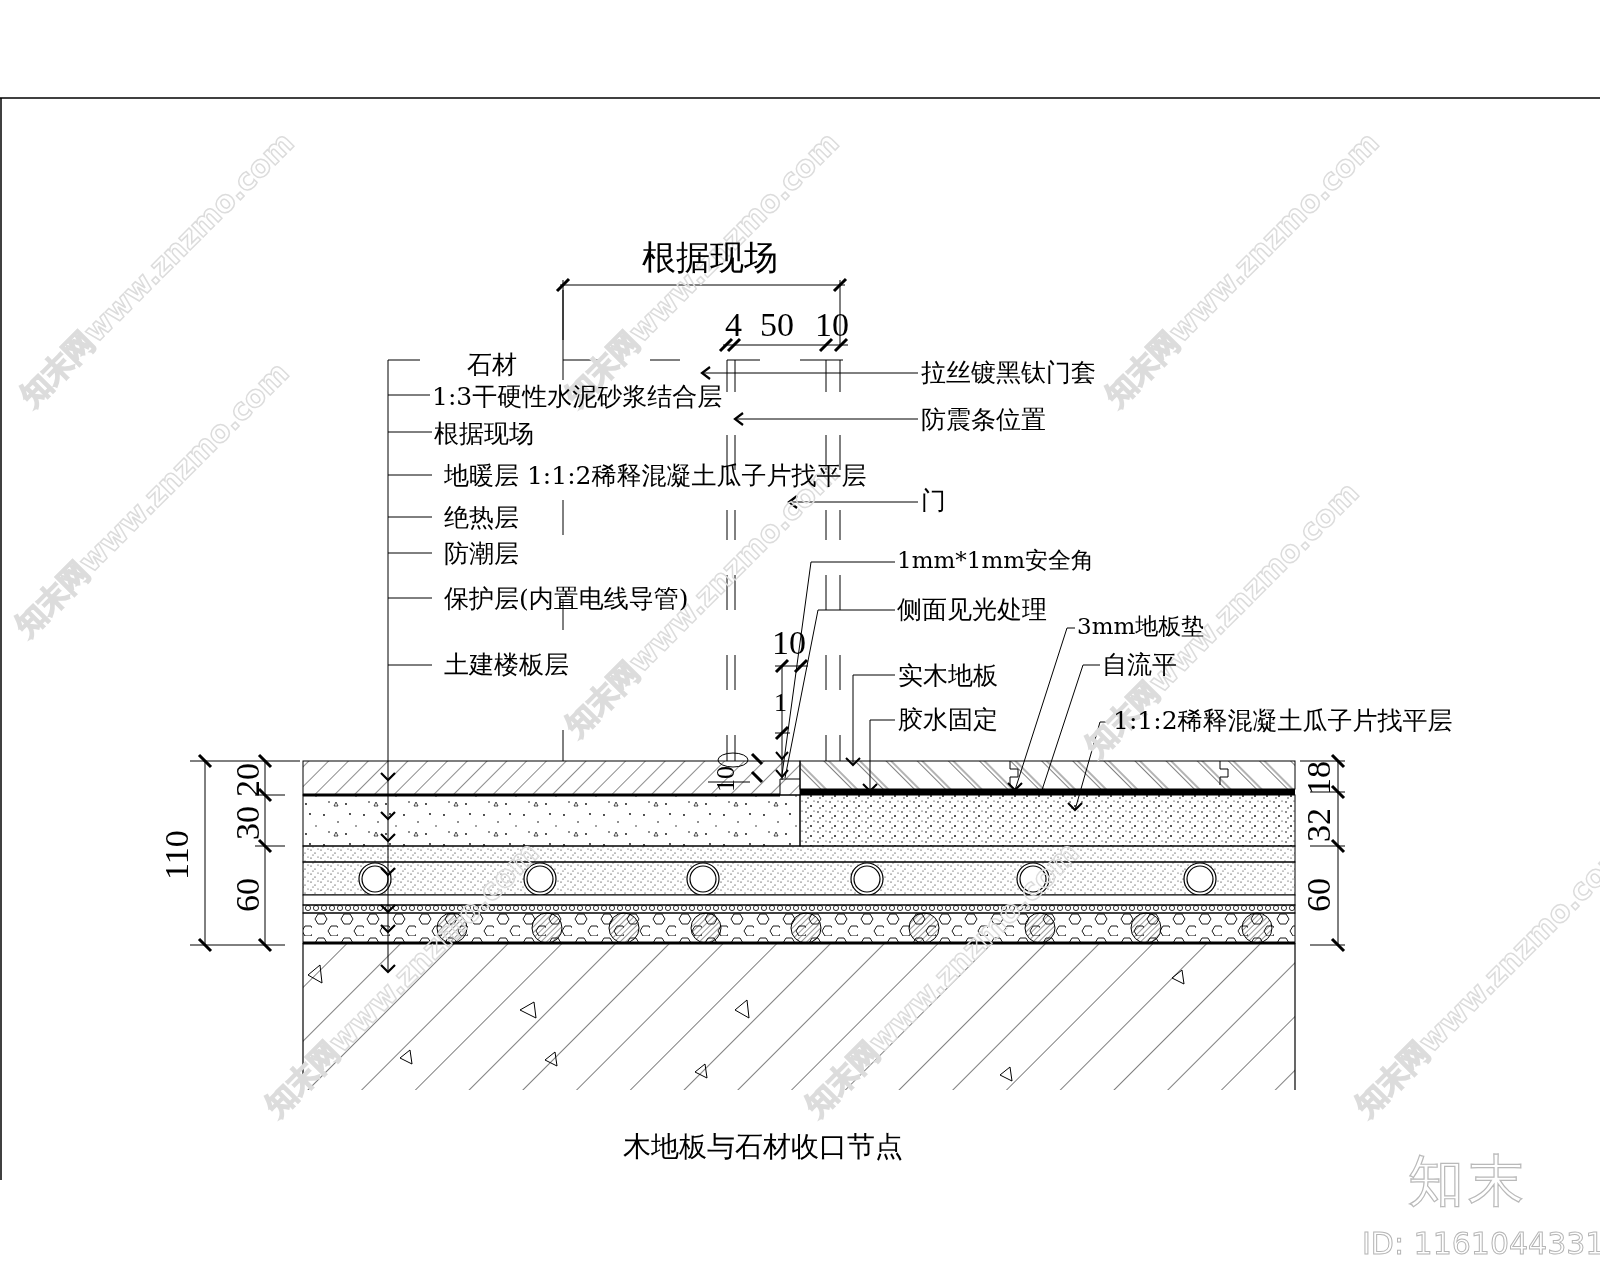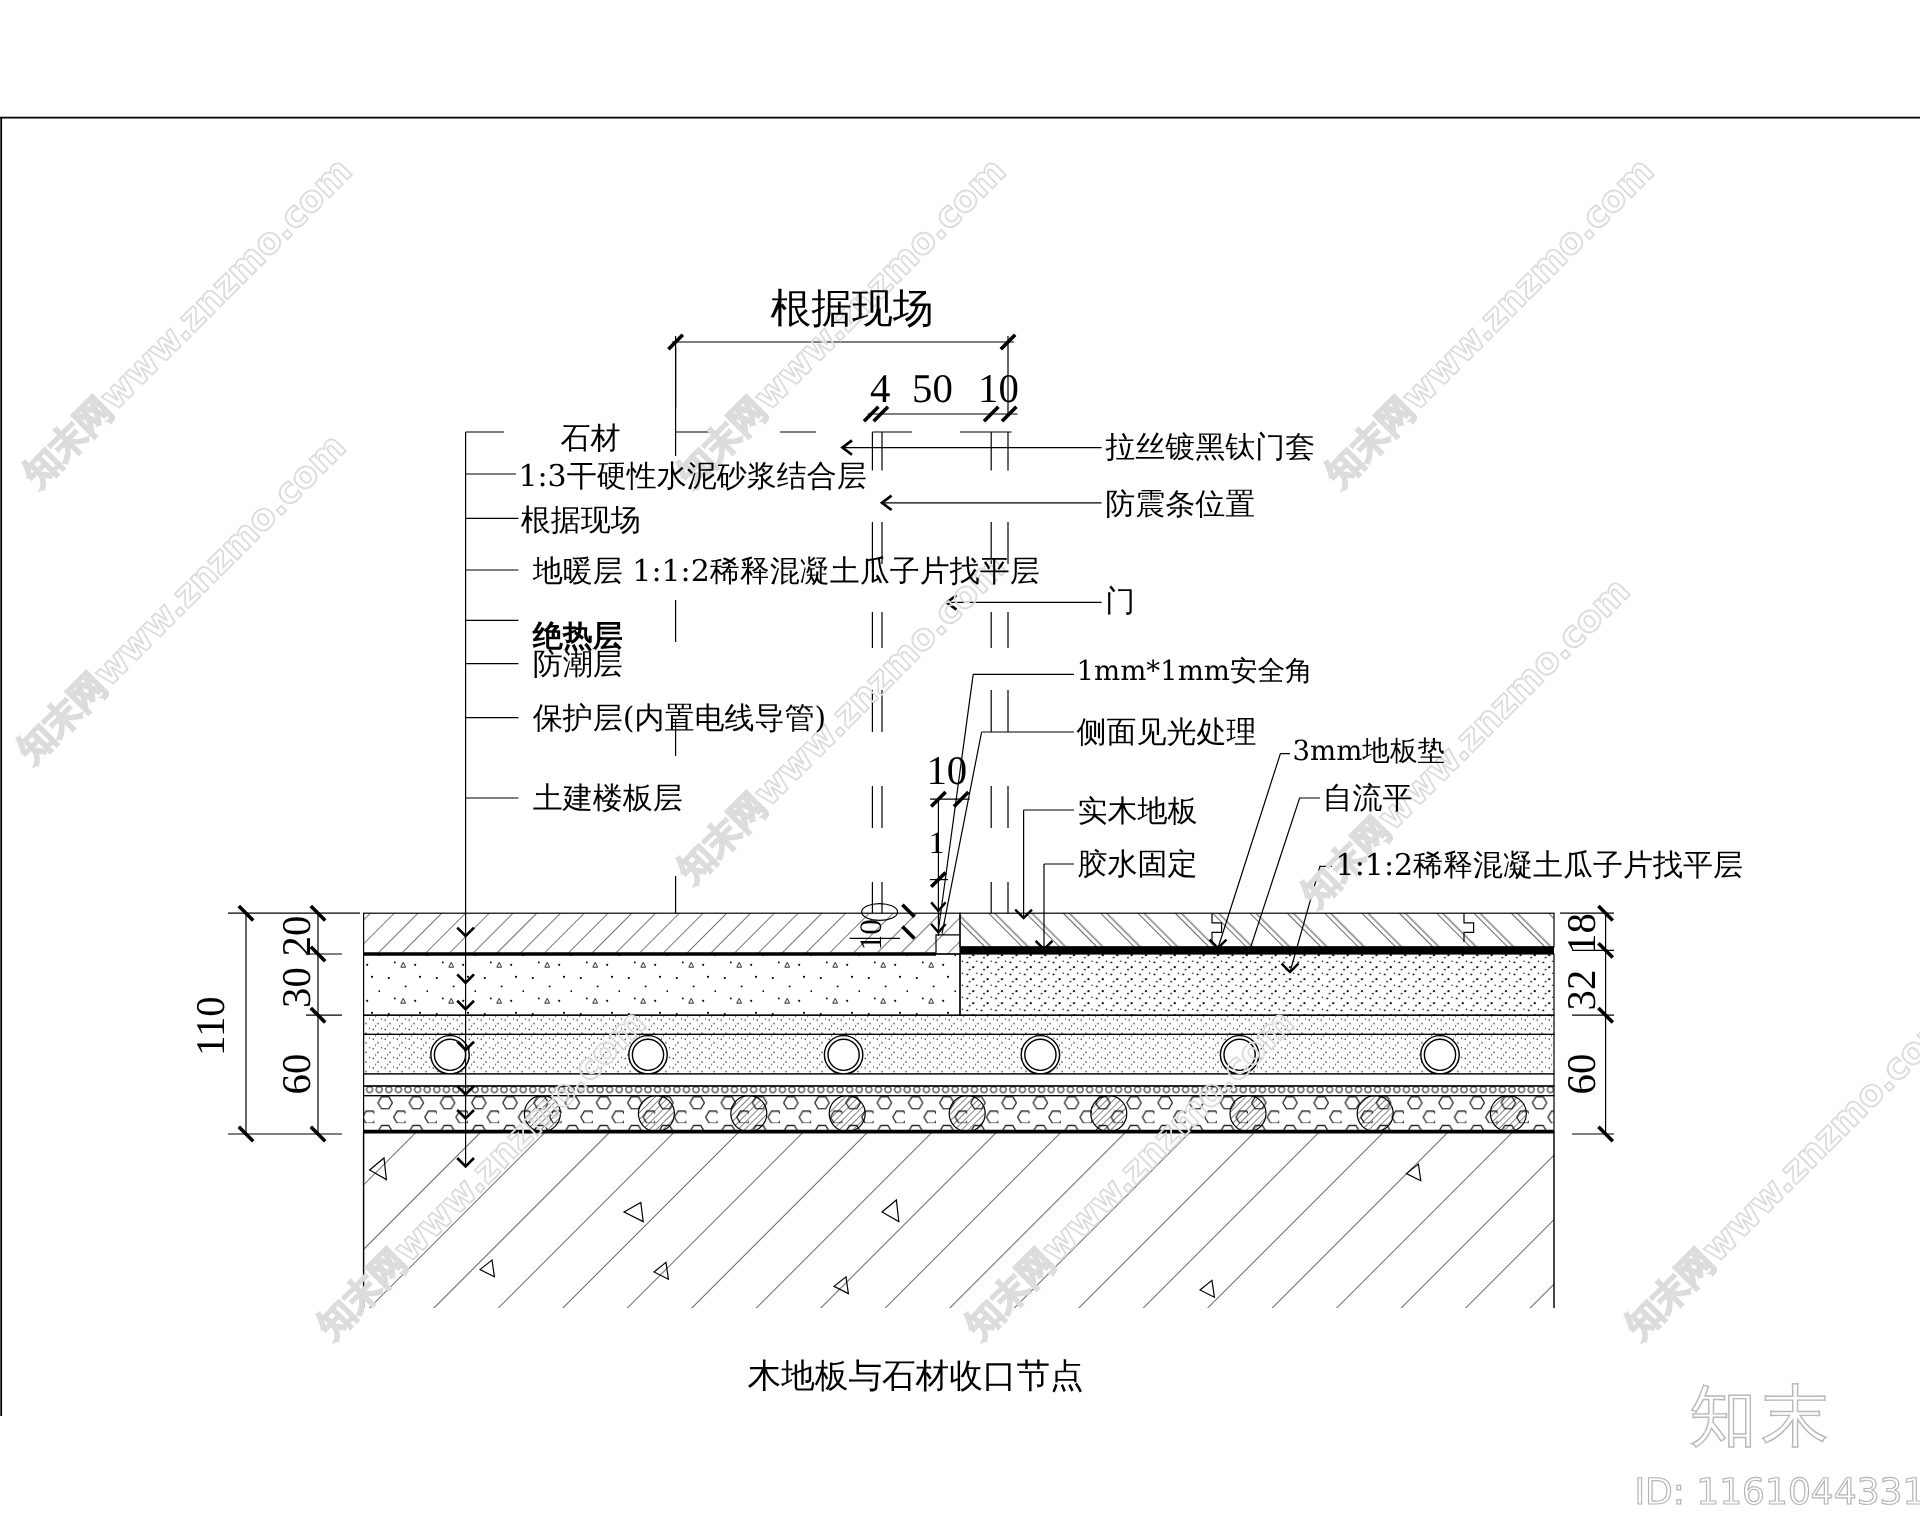--- a/index.html
+++ b/index.html
@@ -258,21 +258,21 @@
 
 <div class="t title-top" style="left:642px;top:240px;">根据现场</div>
 <div class="t dim" style="left:725px;top:308px;">4</div>
 <div class="t dim" style="left:760px;top:308px;">50</div>
 <div class="t dim" style="left:815px;top:308px;">10</div>
 
 <div class="t lbl" style="left:447px;top:352px;margin-left:20px;">石材</div>
 <div class="t lbl" style="left:432px;top:384px;text-align:right;">1:3干硬性水泥砂浆结合层</div>
 <div class="t lbl" style="left:434px;top:421px;">根据现场</div>
 <div class="t lbl" style="left:444px;top:463px;">地暖层  1:1:2稀释混凝土瓜子片找平层</div>
-<div class="t lbl" style="left:444px;top:517px;font-weight:bold;">绝热层</div>
+<div class="t lbl" style="left:444px;top:505px;">绝热层</div>
 <div class="t lbl" style="left:444px;top:541px;">防潮层</div>
 <div class="t lbl" style="left:444px;top:586px;">保护层(内置电线导管)</div>
 <div class="t lbl" style="left:444px;top:652px;">土建楼板层</div>
 
 <div class="t lbl" style="left:921px;top:360px;">拉丝镀黑钛门套</div>
 <div class="t lbl" style="left:921px;top:407px;">防震条位置</div>
 <div class="t lbl" style="left:921px;top:488px;">门</div>
 <div class="t lbl" style="left:897px;top:549px;font-size:23px;">1mm*1mm安全角</div>
 <div class="t lbl" style="left:897px;top:597px;">侧面见光处理</div>
 <div class="t lbl" style="left:1077px;top:615px;font-size:23px;">3mm地板垫</div>

